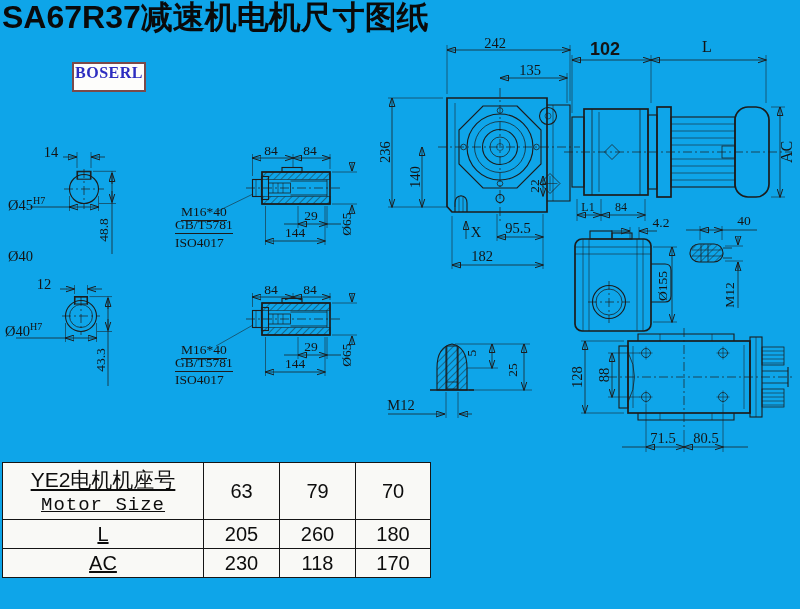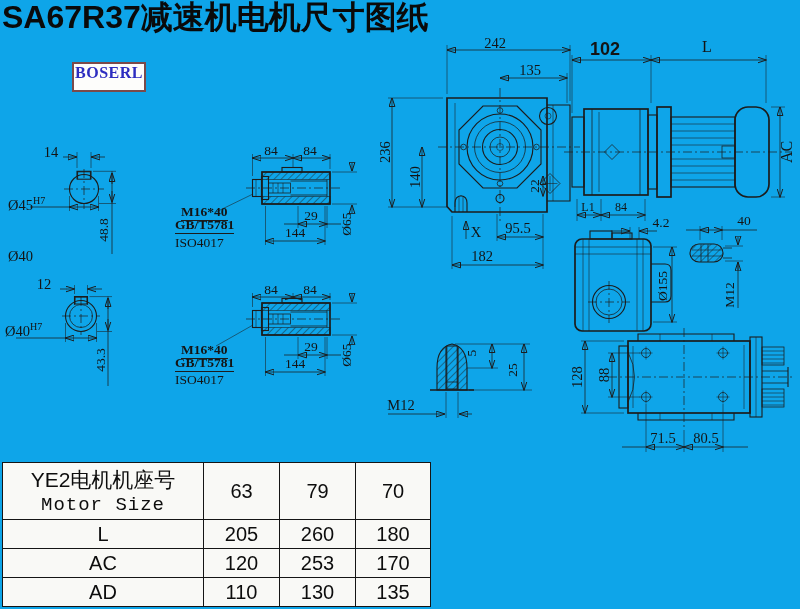--- a/index.html
+++ b/index.html
@@ -12,27 +12,27 @@
         font:bold 16px "Liberation Serif",serif;color:#2d2dc0;letter-spacing:.5px;}
   svg{position:absolute;left:0;top:0;}
   .dim{position:absolute;font:13.5px "Liberation Serif",serif;color:#141414;white-space:nowrap;
        transform:translate(-50%,-50%);line-height:1;}
   .rot{transform:translate(-50%,-50%) rotate(-90deg);}
   .dimL{transform:none;}
   .lg{font-size:14.5px;}
   .s12{font-size:12px;}
   .big{font:bold 18px "Liberation Sans",sans-serif;}
   .Lf{font-size:16px;}
-  .ul{border-bottom:1.2px solid #1c1c1c;padding-bottom:1px;font-weight:bold;}
+  .ul{border-bottom:1.2px solid #1c1c1c;padding-bottom:1px;}
   .dim sup{font-size:10px;}
   table.spec{position:absolute;left:2px;top:462px;border-collapse:collapse;table-layout:fixed;
              background:#f9f9f6;}
   table.spec td{border:1.8px solid #151515;text-align:center;vertical-align:middle;
                 font:20px "Liberation Sans",sans-serif;color:#0d0d0d;padding:0;}
-  td.c1{width:200px;} td.cn{width:75px;} td.cn3{width:74px;}
+  td.c1{width:200px;text-decoration:underline;} td.cn{width:75px;} td.cn3{width:74px;}
   tr.hd td{height:56px;} tr.rw td{height:28px;}
   .en{font:19px "Liberation Mono",monospace;letter-spacing:1px;}
   .cnh{font-size:21px;}
 </style>
 </head>
 <body>
 
 <div class="stage">
 
   <div class="title">SA67R37减速机电机尺寸图纸</div>
@@ -438,26 +438,20 @@
       <td class="cn3">70</td>
     </tr>
     <tr class="rw">
       <td class="c1">L</td>
       <td>205</td>
       <td>260</td>
       <td>180</td>
     </tr>
     <tr class="rw">
       <td class="c1">AC</td>
-      <td>120</td>
-      <td>253</td>
+      <td>230</td>
+      <td>118</td>
       <td>170</td>
-    </tr>
-    <tr class="rw">
-      <td class="c1">AD</td>
-      <td>110</td>
-      <td>130</td>
-      <td>135</td>
     </tr>
   </tbody>
     </table>
 
 </div>
 
 </body></html>

